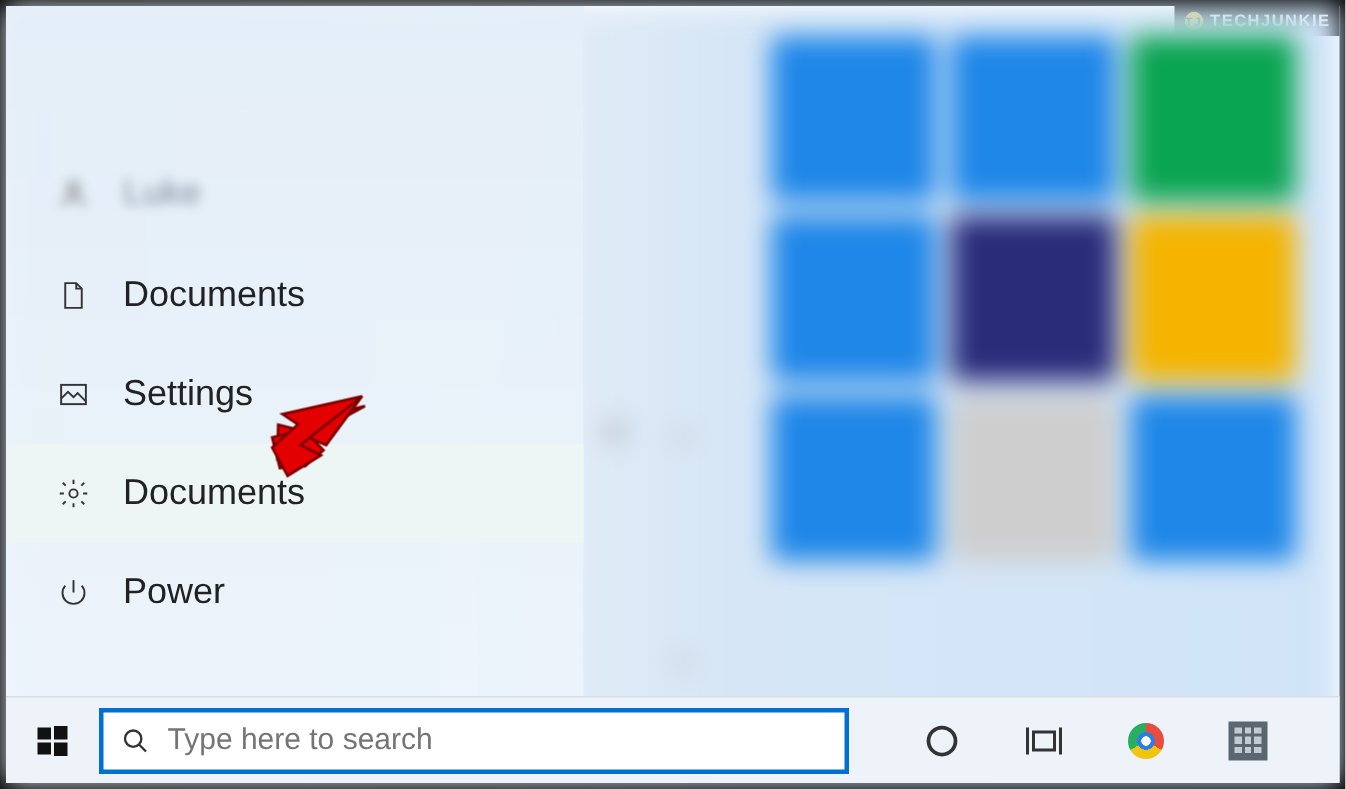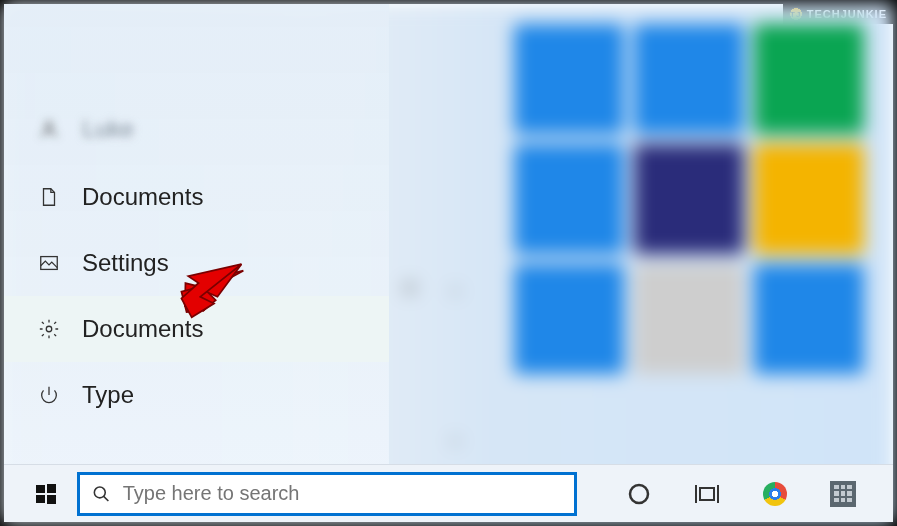--- a/index.html
+++ b/index.html
@@ -125,21 +125,20 @@
   
   .taskbar {
     position: absolute;
     left: 0; right: 0; bottom: 0;
     height: 58px;
     background: #eef3f9;
     border-top: 1px solid #d6dde6;
     display: flex;
     align-items: center;
     z-index: 5;
-    padding-left: 11px;
   }
   .start-btn {
     width: 62px;
     display:flex; align-items:center; justify-content:center;
     cursor:pointer;
     color:#111;
   }
   .searchbox {
     flex: 0 0 500px;
     height: 44px;
@@ -253,21 +252,21 @@
       <span>Documents</span>
     </div>
 
     <div class="side-row">
       <span class="ico">
         <svg viewBox="0 0 24 24">
             <path d="M12 3v9"></path>
             <path d="M6 7a8 8 0 1 0 12 0"></path>
           </svg>
       </span>
-      <span>Type</span>
+      <span>Power</span>
     </div>
   </div>
 
   <svg class="arrow" viewBox="0 0 80 70">
     <path d="M70 8 L30 40 L42 48 L32 62 L20 50 L10 60 L6 34 L34 36 L24 28 Z" transform="rotate(10 40 35)" fill="#e30000" stroke="#7a0000" stroke-width="2"></path>
     <polygon points="72,6 30,38 44,44 72,6" fill="#e30000" stroke="#7a0000" stroke-width="2"></polygon>
     <polygon points="8,62 2,38 26,32 42,48 28,60" fill="#e30000" stroke="#7a0000" stroke-width="2"></polygon>
     <polygon points="72,6 24,44 40,52 14,68 2,46 22,28 10,20 72,6" fill="#e30000" stroke="#7a0000" stroke-width="2"></polygon>
   </svg>
 

